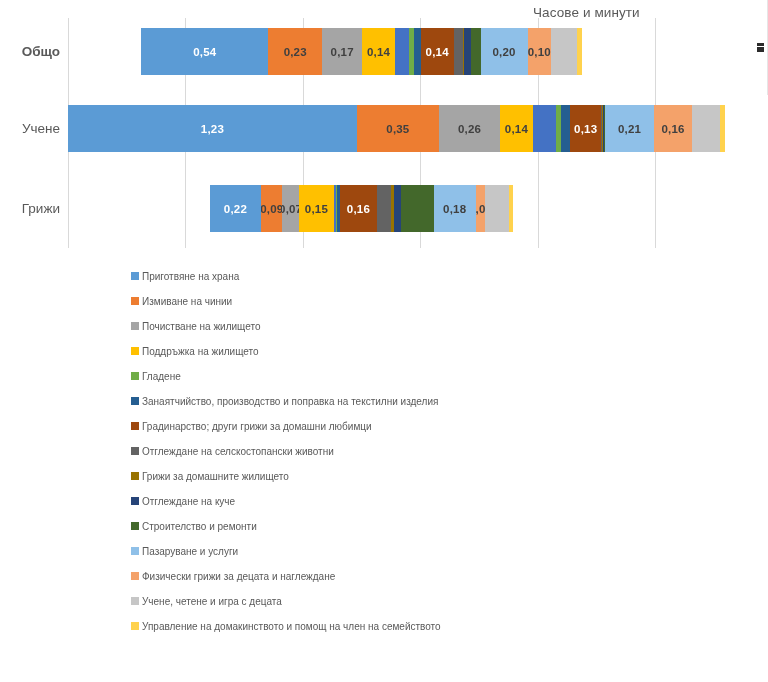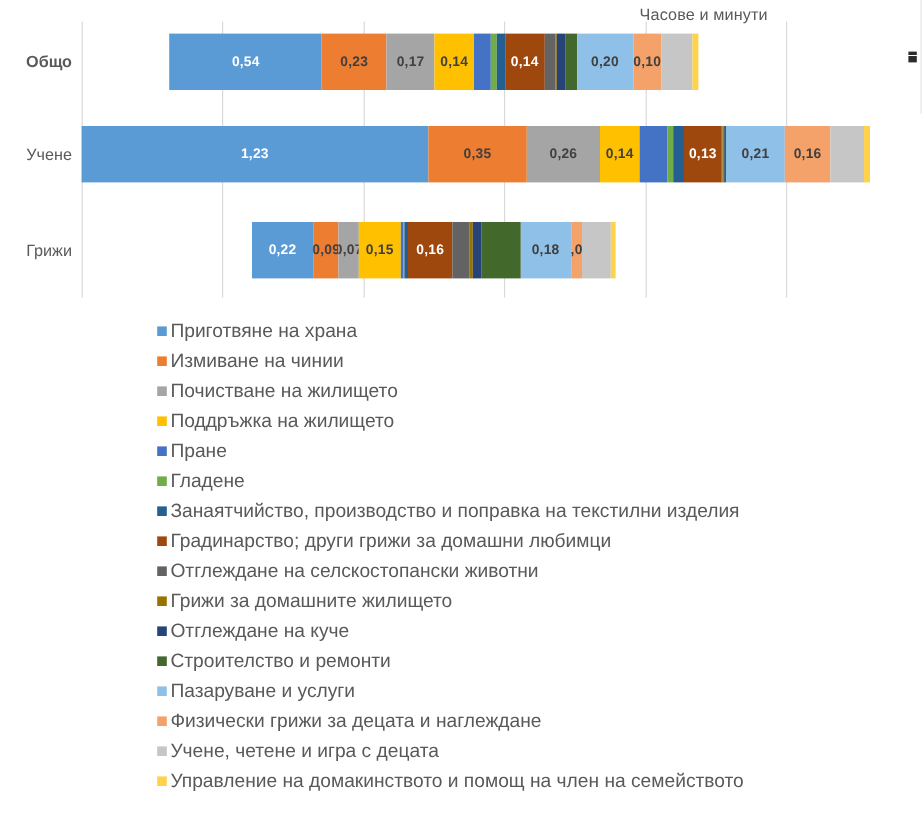--- a/index.html
+++ b/index.html
@@ -114,21 +114,21 @@
     width: 8px;
     height: 8px;
     vertical-align: middle;
     margin-right: 3px;
     position: relative;
     top: -1px;
   }
   .legend-text {
     display: inline-block;
     vertical-align: middle;
-    font-size: 16px;
+    font-size: 10px;
     color: #595959;
     font-family: "Liberation Sans", sans-serif;
   }
 
   
   #right-glyph {
     position: absolute;
     left: 757px;
     top: 43px;
     width: 7px;
@@ -168,21 +168,20 @@
       <div class="cat-label" style="top: 44px; font-weight: bold;">Общо</div>
       <div class="cat-label" style="top: 121px;">Учене</div>
       <div class="cat-label" style="top: 201px;">Грижи</div>
     </div>
 
   <div id="legend">
       <div class="legend-item"><span class="legend-swatch" style="background: rgb(91, 155, 213);"></span><span class="legend-text">Приготвяне на храна</span></div>
       <div class="legend-item"><span class="legend-swatch" style="background: rgb(237, 125, 49);"></span><span class="legend-text">Измиване на чинии</span></div>
       <div class="legend-item"><span class="legend-swatch" style="background: rgb(165, 165, 165);"></span><span class="legend-text">Почистване на жилището</span></div>
       <div class="legend-item"><span class="legend-swatch" style="background: rgb(255, 192, 0);"></span><span class="legend-text">Поддръжка на жилището</span></div>
-      <div class="legend-item"><span class="legend-swatch" style="background: rgb(68, 114, 196);"></span><span class="legend-text">Пране</span></div>
       <div class="legend-item"><span class="legend-swatch" style="background: rgb(112, 173, 71);"></span><span class="legend-text">Гладене</span></div>
       <div class="legend-item"><span class="legend-swatch" style="background: rgb(37, 94, 145);"></span><span class="legend-text">Занаятчийство, производство и поправка на текстилни изделия</span></div>
       <div class="legend-item"><span class="legend-swatch" style="background: rgb(158, 72, 14);"></span><span class="legend-text">Градинарство; други грижи за домашни любимци</span></div>
       <div class="legend-item"><span class="legend-swatch" style="background: rgb(99, 99, 99);"></span><span class="legend-text">Отглеждане на селскостопански животни</span></div>
       <div class="legend-item"><span class="legend-swatch" style="background: rgb(153, 115, 0);"></span><span class="legend-text">Грижи за домашните жилището</span></div>
       <div class="legend-item"><span class="legend-swatch" style="background: rgb(38, 68, 120);"></span><span class="legend-text">Отглеждане на куче</span></div>
       <div class="legend-item"><span class="legend-swatch" style="background: rgb(67, 104, 43);"></span><span class="legend-text">Строителство и ремонти</span></div>
       <div class="legend-item"><span class="legend-swatch" style="background: rgb(143, 192, 232);"></span><span class="legend-text">Пазаруване и услуги</span></div>
       <div class="legend-item"><span class="legend-swatch" style="background: rgb(244, 162, 106);"></span><span class="legend-text">Физически грижи за децата и наглеждане</span></div>
       <div class="legend-item"><span class="legend-swatch" style="background: rgb(198, 198, 198);"></span><span class="legend-text">Учене, четене и игра с децата</span></div>

